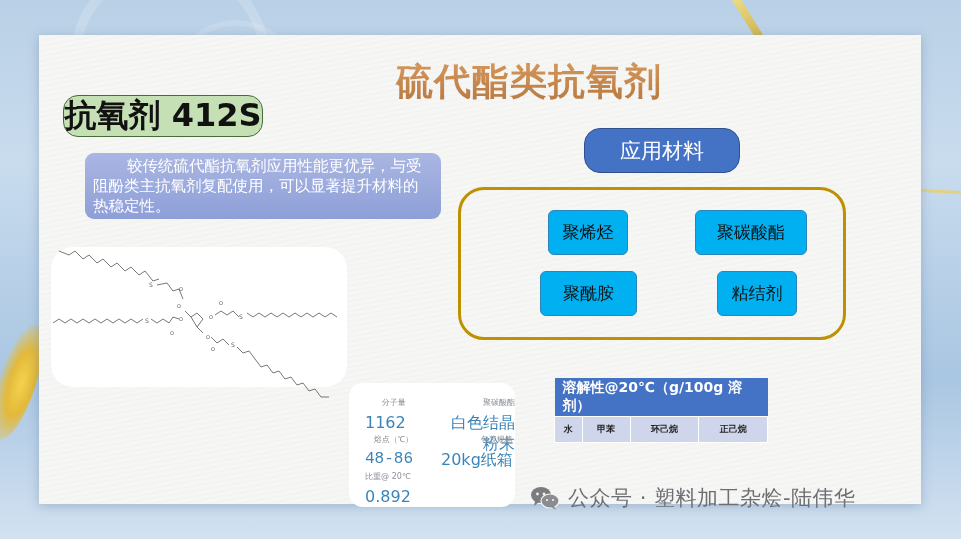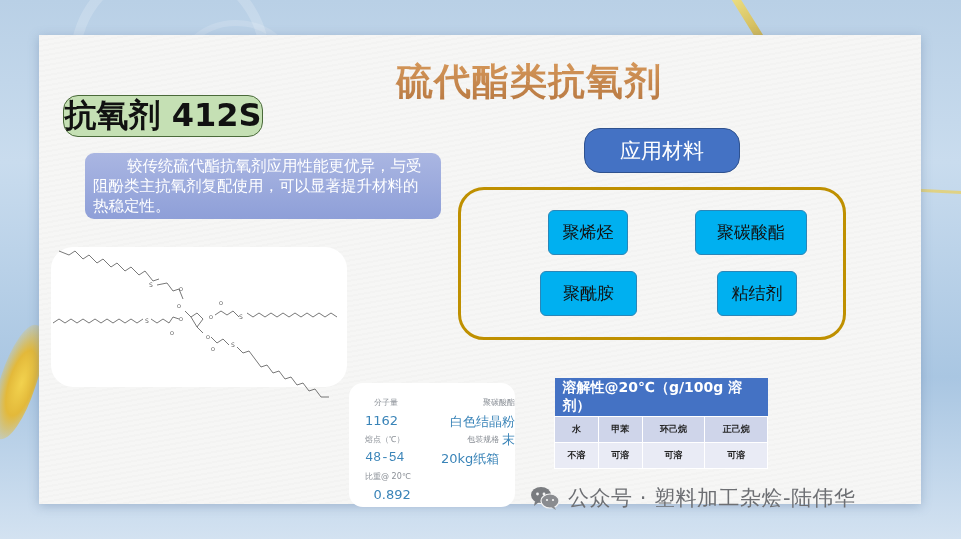--- a/index.html
+++ b/index.html
@@ -56,21 +56,21 @@
     overflow:visible;
   }
   .structure-panel svg { position:absolute; left:0; top:0; }
 
   .props-panel {
     position:absolute; left:310px; top:348px; width:166px; height:124px;
     background:#ffffff; border-radius:14px;text-align:right;
   }
   .prop { position:absolute; }
   .prop .plabel { font-size:8px; color:#8a8f96; }
-  .prop .pval { font-size:13px; color:#3a84b8; margin-top:5px; }
+  .prop .pval { font-size:16px; color:#3a84b8; margin-top:5px; }
 
   .app-title {
     position:absolute; left:545px; top:93px; width:154px; height:43px;
     background:#4472c4; border:1px solid #2f528f; border-radius:16px;
     color:#fff; font-size:21px; display:flex; align-items:center; justify-content:center;
   }
   .app-frame {
     position:absolute; left:419px; top:152px; width:388px; height:153px;
     border:3px solid #bf9000; border-radius:26px; box-sizing:border-box;
   }
@@ -156,21 +156,21 @@
     <div class="prop" style="left:16px;top:14px;">
       <div class="plabel">分子量</div>
       <div class="pval">1162</div>
     </div>
     <div class="prop" style="left:92px;top:14px;">
       <div class="plabel">聚碳酸酯</div>
       <div class="pval">白色结晶粉末</div>
     </div>
     <div class="prop" style="left:16px;top:51px;font-family:Liberation Mono, monospace;">
       <div class="plabel">熔点（℃）</div>
-      <div class="pval">48-54</div>
+      <div class="pval">48-86</div>
     </div>
     <div class="prop" style="left:92px;top:51px;">
       <div class="plabel">包装规格</div>
       <div class="pval">20kg纸箱</div>
     </div>
     <div class="prop" style="left:16px;top:88px;">
       <div class="plabel">比重@ 20℃</div>
       <div class="pval">0.892</div>
     </div>
   </div>
@@ -185,26 +185,20 @@
   <table class="sol-table">
     <tbody>
         <tr>
       <th colspan="4" class="sol-head">溶解性@20℃（g/100g 溶剂）</th>
     </tr>
     <tr class="r1">
       <td>水</td>
       <td>甲苯</td>
       <td>环己烷</td>
       <td>正己烷</td>
-    </tr>
-    <tr class="r2">
-      <td>不溶</td>
-      <td>可溶</td>
-      <td>可溶</td>
-      <td>可溶</td>
     </tr>
   </tbody>
     </table>
 </div>
 
 <div class="watermark">
   <span class="wm-icon">
     <svg width="30" height="24" viewBox="0 0 30 24">
       <ellipse cx="11" cy="9" rx="10" ry="8" fill="#7a7c80"></ellipse>
       <path d="M5 15 L4 20 L9 16 Z" fill="#7a7c80"></path>

